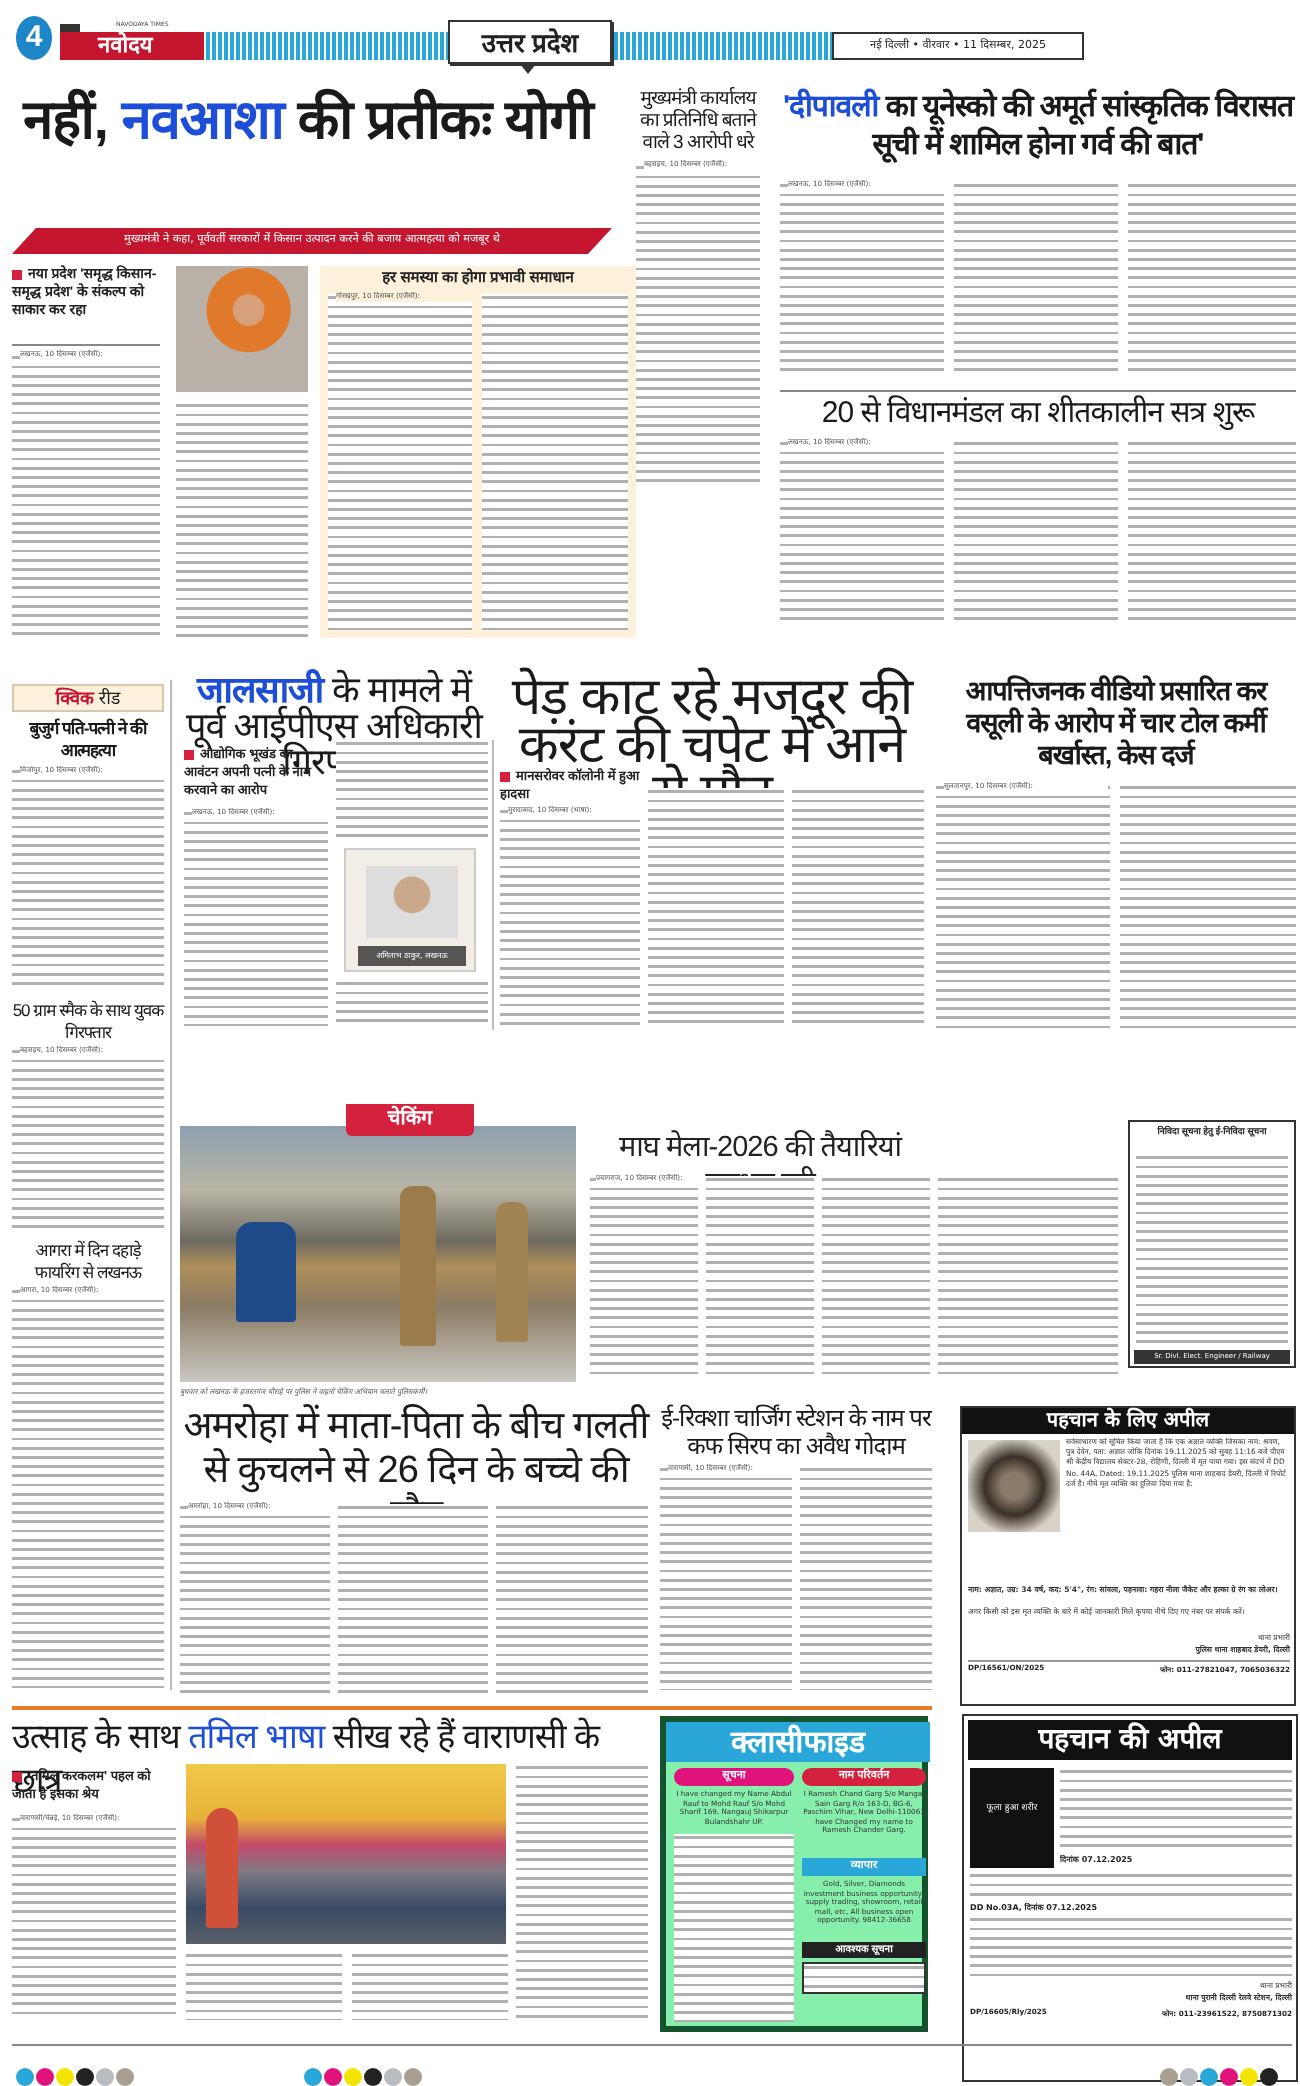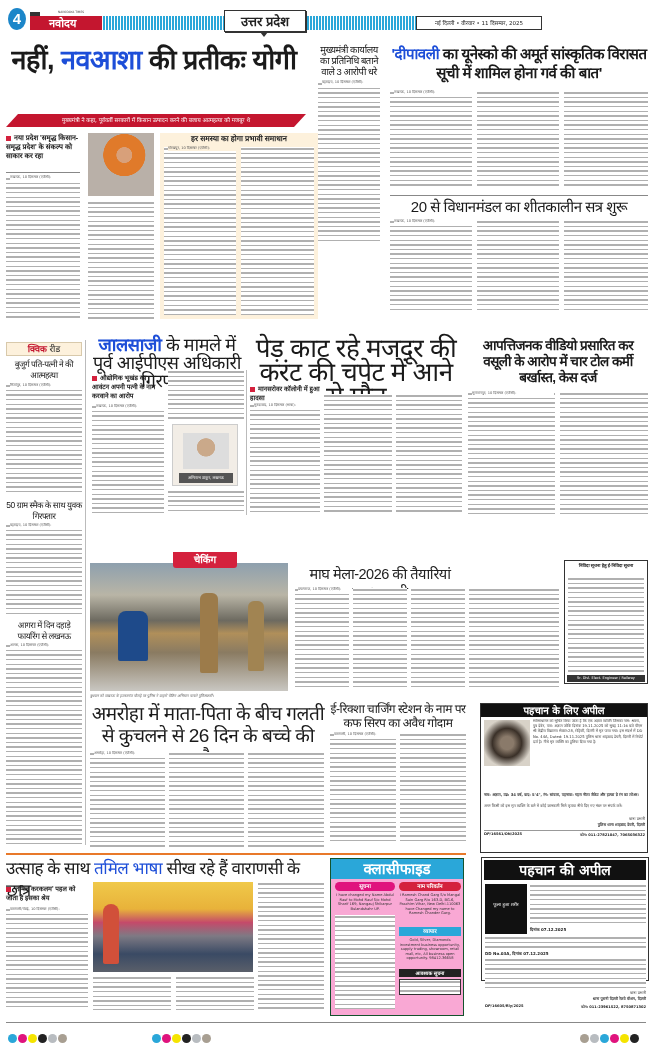--- a/index.html
+++ b/index.html
@@ -55,21 +55,21 @@
 <div class="abs txt" style="left:394px;top:90px;width:78px;background:#fff;">लखनऊ, 10 दिसम्बर (एजैंसी):</div>
 
 <div class="abs rule" style="left:390px;top:195px;width:258px;height:1px;"></div>
 <div class="abs hl" style="left:390px;top:198px;width:258px;font-size:15px;line-height:18px;font-weight:normal;">20 से विधानमंडल का शीतकालीन सत्र शुरू</div>
 <div class="abs txt lines" style="left:390px;top:220px;width:82px;height:92px;"></div>
 <div class="abs txt lines" style="left:477px;top:220px;width:82px;height:92px;"></div>
 <div class="abs txt lines" style="left:564px;top:220px;width:84px;height:92px;"></div>
 <div class="abs txt" style="left:394px;top:219px;width:78px;background:#fff;">लखनऊ, 10 दिसम्बर (एजैंसी):</div>
 
 <div class="abs" style="left:6px;top:342px;width:76px;height:14px;background:#fdf1dc;border:1px solid #d8c9ab;font:bold 9px/13px 'Liberation Sans',sans-serif;text-align:center;"><span style="color:#c4162f">क्विक</span><span style="font-weight:normal"> रीड</span></div>
-<div class="abs hl" style="left:6px;top:359px;width:76px;font-size:8.5px;line-height:11px;font-weight:normal;">बुजुर्ग पति-पत्नी ने की आत्महत्या</div>
+<div class="abs hl" style="left:6px;top:359px;width:76px;font-size:8.5px;line-height:11px;font-weight:bold;">बुजुर्ग पति-पत्नी ने की आत्महत्या</div>
 <div class="abs txt lines" style="left:6px;top:384px;width:76px;height:110px;"></div>
 <div class="abs txt" style="left:10px;top:383px;width:74px;background:#fff;">मिर्जापुर, 10 दिसम्बर (एजैंसी):</div>
 <div class="abs hl" style="left:6px;top:500px;width:76px;font-size:8.5px;line-height:11px;font-weight:normal;text-align:center;">50 ग्राम स्मैक के साथ युवक गिरफ्तार</div>
 <div class="abs txt lines" style="left:6px;top:524px;width:76px;height:92px;"></div>
 <div class="abs txt" style="left:10px;top:523px;width:74px;background:#fff;">बहराइच, 10 दिसम्बर (एजैंसी):</div>
 <div class="abs hl" style="left:6px;top:620px;width:76px;font-size:8.5px;line-height:11px;font-weight:normal;">आगरा में दिन दहाड़े फायरिंग से लखनऊ</div>
 <div class="abs txt lines" style="left:6px;top:644px;width:76px;height:200px;"></div>
 <div class="abs txt" style="left:10px;top:643px;width:74px;background:#fff;">आगरा, 10 दिसम्बर (एजैंसी):</div>
 <div class="abs" style="left:85px;top:340px;width:1px;height:505px;background:#bbb;"></div>
 
@@ -148,34 +148,34 @@
 <div class="abs" style="left:6px;top:884px;width:82px;font:bold 6.5px/9px 'Liberation Sans',sans-serif;color:#222;"><span class="redsq"></span><span>'तमिल करकलम' पहल को जाता है इसका श्रेय</span></div>
 <div class="abs txt lines" style="left:6px;top:908px;width:82px;height:100px;"></div>
 <div class="abs txt" style="left:10px;top:907px;width:78px;background:#fff;">वाराणसी/चेन्नई, 10 दिसम्बर (एजैंसी):</div>
 <div class="abs photo" style="left:93px;top:882px;width:160px;height:90px;background:linear-gradient(180deg,#f0c94a 0,#e8b23a 30%,#c44a6a 45%,#7e7a84 60%,#3a4a64 80%,#5a5f6a 100%);">
   <div class="abs" style="left:10px;top:22px;width:16px;height:60px;background:#d1503a;border-radius:8px 8px 2px 2px;"></div>
 </div>
 <div class="abs txt lines" style="left:93px;top:976px;width:78px;height:34px;"></div>
 <div class="abs txt lines" style="left:176px;top:976px;width:78px;height:34px;"></div>
 <div class="abs txt lines" style="left:258px;top:882px;width:66px;height:128px;"></div>
 
-<div class="abs" style="left:330px;top:858px;width:134px;height:158px;border:1px solid #14532d;background:#f9a8d4;">
+<div class="abs" style="left:330px;top:858px;width:134px;height:158px;border:3px solid #14532d;background:#86efac;">
   <div class="abs" style="left:0;top:0;width:132px;height:20px;background:#2aa7d9;color:#fff;font:bold 15px/20px 'DejaVu Serif',serif;text-align:center;">क्लासीफाइड</div>
   <div class="abs" style="left:4px;top:23px;width:60px;height:9px;background:#e0137d;color:#fff;font:bold 5.5px/9px 'Liberation Sans',sans-serif;text-align:center;border-radius:5px;">सूचना</div>
   <div class="abs" style="left:4px;top:34px;width:60px;font-size:3.6px;line-height:4.6px;color:#333;text-align:center;">I have changed my Name Abdul Rauf to Mohd Rauf S/o Mohd Sharif 169, Nangauj Shikarpur Bulandshahr UP.</div>
   <div class="abs lines" style="left:4px;top:56px;width:60px;height:94px;"></div>
   <div class="abs" style="left:68px;top:23px;width:62px;height:9px;background:#d4213d;color:#fff;font:bold 5.5px/9px 'Liberation Sans',sans-serif;text-align:center;border-radius:5px;">नाम परिवर्तन</div>
   <div class="abs" style="left:68px;top:34px;width:62px;font-size:3.6px;line-height:4.6px;color:#333;text-align:center;">I Ramesh Chand Garg S/o Mangal Sain Garg R/o 163-D, BG-6, Paschim Vihar, New Delhi-110063 have Changed my name to Ramesh Chander Garg.</div>
   <div class="abs" style="left:68px;top:68px;width:62px;height:9px;background:#2aa7d9;color:#fff;font:bold 5.5px/9px 'Liberation Sans',sans-serif;text-align:center;">व्यापार</div>
   <div class="abs" style="left:68px;top:79px;width:62px;font-size:3.6px;line-height:4.6px;color:#333;text-align:center;">Gold, Silver, Diamonds investment business opportunity, supply trading, showroom, retail mall, etc, All business open opportunity. 98412-36658</div>
   <div class="abs" style="left:68px;top:110px;width:62px;height:8px;background:#222;color:#fff;font:bold 5px/8px 'Liberation Sans',sans-serif;text-align:center;">आवश्यक सूचना</div>
   <div class="abs lines" style="left:68px;top:120px;width:62px;height:16px;border:1px solid #333;"></div>
 </div>
 
-<div class="abs" style="left:481px;top:857px;width:168px;height:124px;border:1px solid #333;">
+<div class="abs" style="left:481px;top:857px;width:168px;height:184px;border:1px solid #333;">
   <div class="abs" style="left:2px;top:2px;width:162px;height:20px;background:#111;color:#fff;font:bold 14px/20px 'DejaVu Serif',serif;text-align:center;">पहचान की अपील</div>
   <div class="abs" style="left:3px;top:26px;width:42px;height:50px;background:#111;color:#fff;font-size:4.5px;line-height:6px;text-align:center;padding-top:18px;">फूला हुआ शरीर</div>
   <div class="abs lines" style="left:48px;top:26px;width:116px;height:42px;"></div>
   <div class="abs" style="left:48px;top:69px;width:116px;font:bold 4px/5px 'DejaVu Sans',sans-serif;">दिनांक 07.12.2025</div>
   <div class="abs lines" style="left:3px;top:78px;width:161px;height:14px;"></div>
   <div class="abs" style="left:3px;top:93px;width:161px;font:bold 4px/5px 'DejaVu Sans',sans-serif;">DD No.03A, दिनांक 07.12.2025</div>
   <div class="abs lines" style="left:3px;top:100px;width:161px;height:30px;"></div>
   <div class="abs" style="left:3px;top:132px;width:161px;font-size:3.8px;text-align:right;color:#333;">थाना प्रभारी</div>
   <div class="abs" style="left:3px;top:138px;width:161px;font-size:3.8px;text-align:right;color:#333;font-weight:bold;">थाना पुरानी दिल्ली रेलवे स्टेशन, दिल्ली</div>
   <div class="abs" style="left:3px;top:146px;width:161px;height:9px;font-size:3.6px;display:flex;justify-content:space-between;font-weight:bold;">

